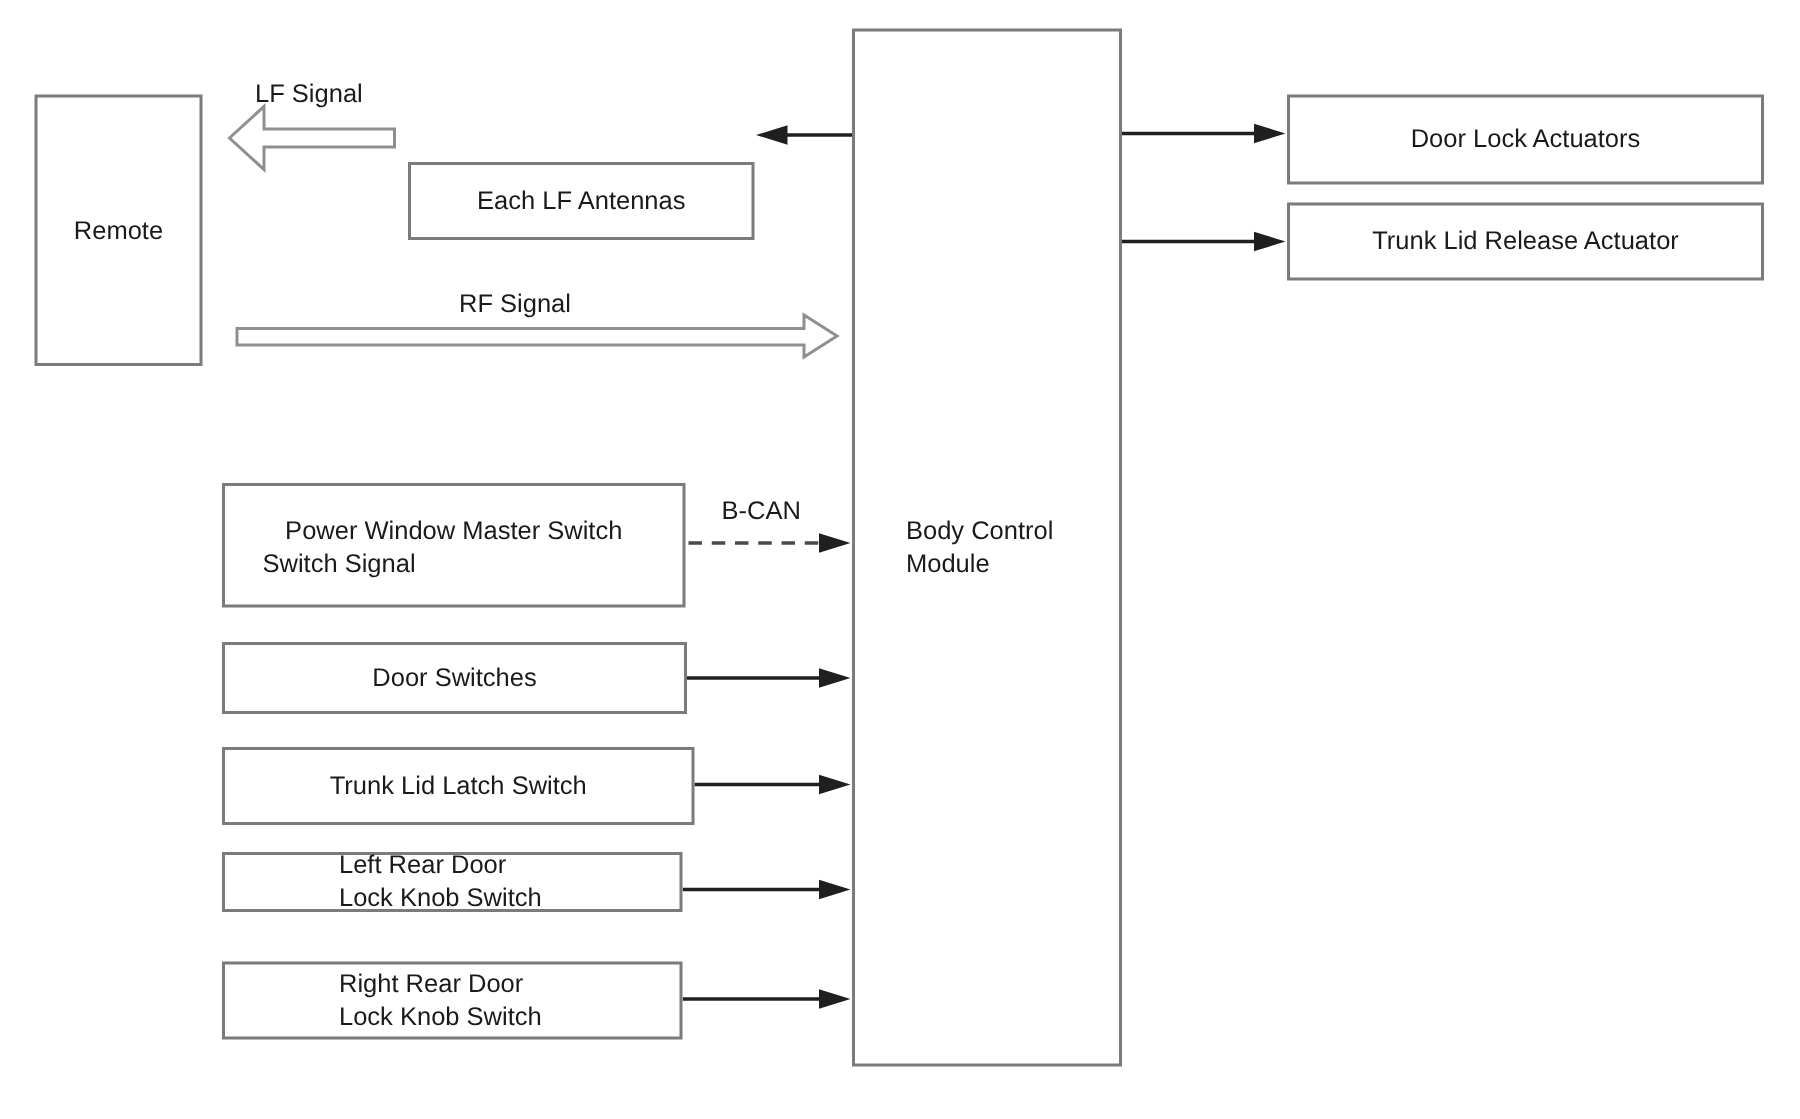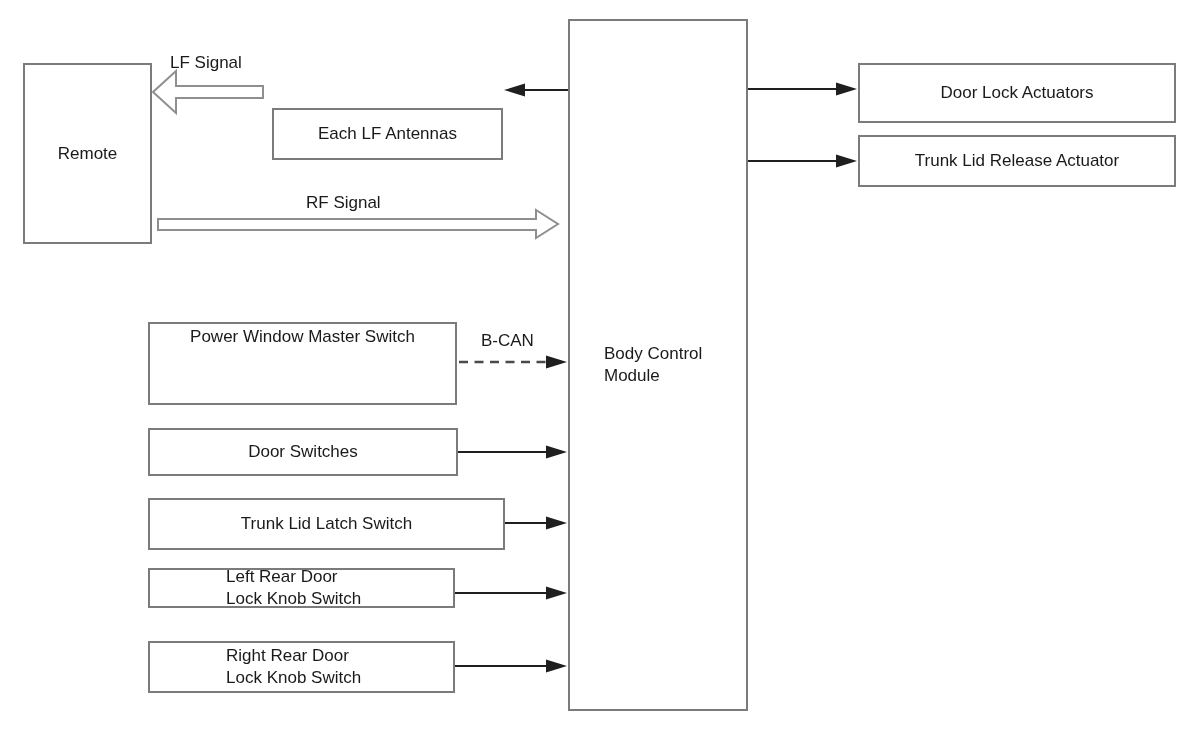--- a/index.html
+++ b/index.html
@@ -52,21 +52,21 @@
     display: flex;
     align-items: center;
     justify-content: center;
     text-align: center;
   }
   .node .tblock {
     text-align: left;
   }
   .node.pwms {
     display: block;
-    padding-top: 2px;
+    padding-top: 19px;
   }
   .node.pwms .nline.c { text-align: center; }
   .node.pwms .nline.l { text-align: left; padding-left: 25px; }
   .node.two { justify-content: flex-start; }
   .node.two .tblock { padding-left: 76px; }
   .node.bcm { justify-content: flex-start; }
   .node.bcm .tblock { padding-left: 34px; }
   .sig-label {
     position: absolute;
     white-space: nowrap;
@@ -101,21 +101,21 @@
     <polygon class="head" points="567,593 546,586.5 546,599.5"></polygon>
 
     <line class="wire" x1="455" y1="666" x2="550" y2="666"></line>
     <polygon class="head" points="567,666 546,659.5 546,672.5"></polygon>
 
     <polygon class="hollow" points="153,92 176,71 176,86 263,86 263,98 176,98 176,113"></polygon>
 
     <polygon class="hollow" points="158,219 536,219 536,210 558,224 536,238 536,230 158,230"></polygon>
   </svg>
 
-  <div class="node" style="left:23px; top:63px; width:129px; height:181px;">
+  <div class="node" style="left:23px; top:63px; width:112px; height:181px;">
     <span>Remote</span>
   </div>
 
   <div class="node" style="left:272px; top:68px; width:231px; height:52px;margin-top:40px;">
     <span>Each LF Antennas</span>
   </div>
 
   <div class="node bcm" style="left:568px; top:19px; width:180px; height:692px;">
     <div class="tblock">
       <div>Body Control</div>
@@ -126,27 +126,28 @@
   <div class="node" style="left:858px; top:63px; width:318px; height:60px;">
     <span>Door Lock Actuators</span>
   </div>
 
   <div class="node" style="left:858px; top:135px; width:318px; height:52px;">
     <span>Trunk Lid Release Actuator</span>
   </div>
 
   <div class="node pwms" style="left:148px; top:322px; width:309px; height:83px;">
     <div class="nline c">Power Window Master Switch</div>
+    <div class="nline l">Switch Signal</div>
   </div>
 
   <div class="node" style="left:148px; top:428px; width:310px; height:48px;">
     <span>Door Switches</span>
   </div>
 
-  <div class="node" style="left:148px; top:498px; width:357px; height:52px;">
+  <div class="node" style="left:148px; top:498px; width:315px; height:52px;">
     <span>Trunk Lid Latch Switch</span>
   </div>
 
   <div class="node two" style="left:148px; top:568px; width:307px; height:40px;">
     <div class="tblock">
       <div>Left Rear Door</div>
       <div>Lock Knob Switch</div>
     </div>
   </div>
 

